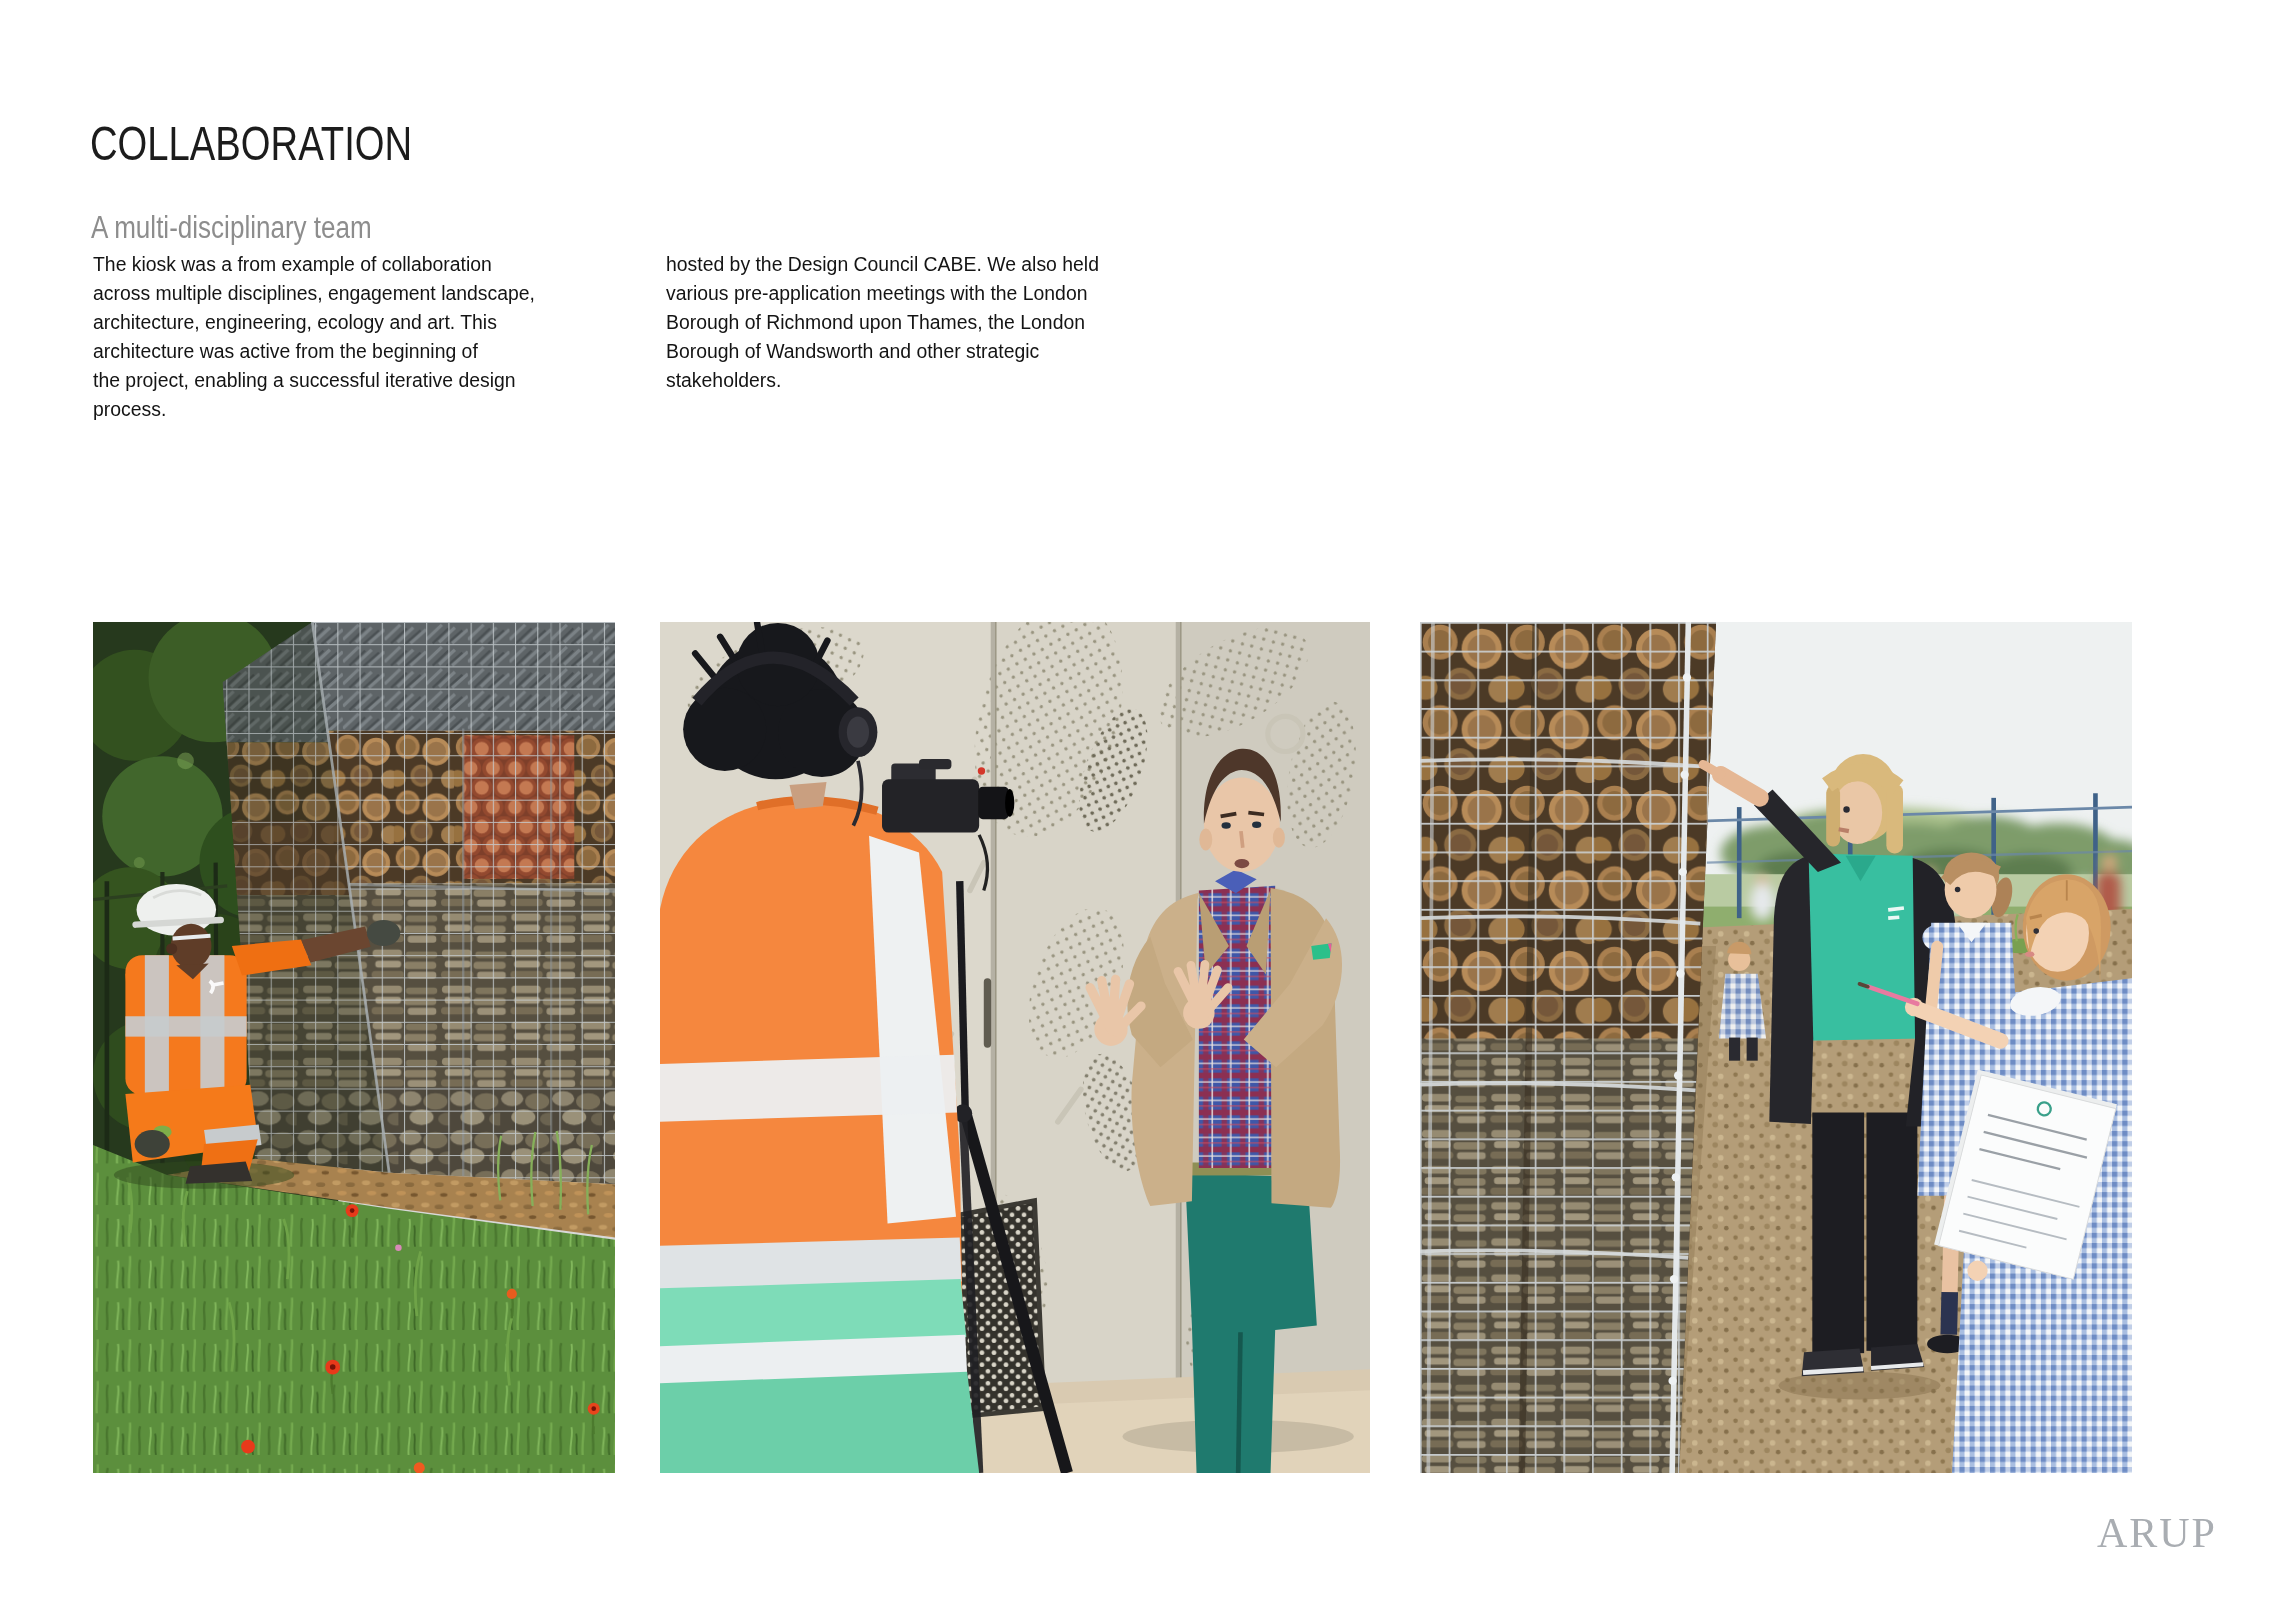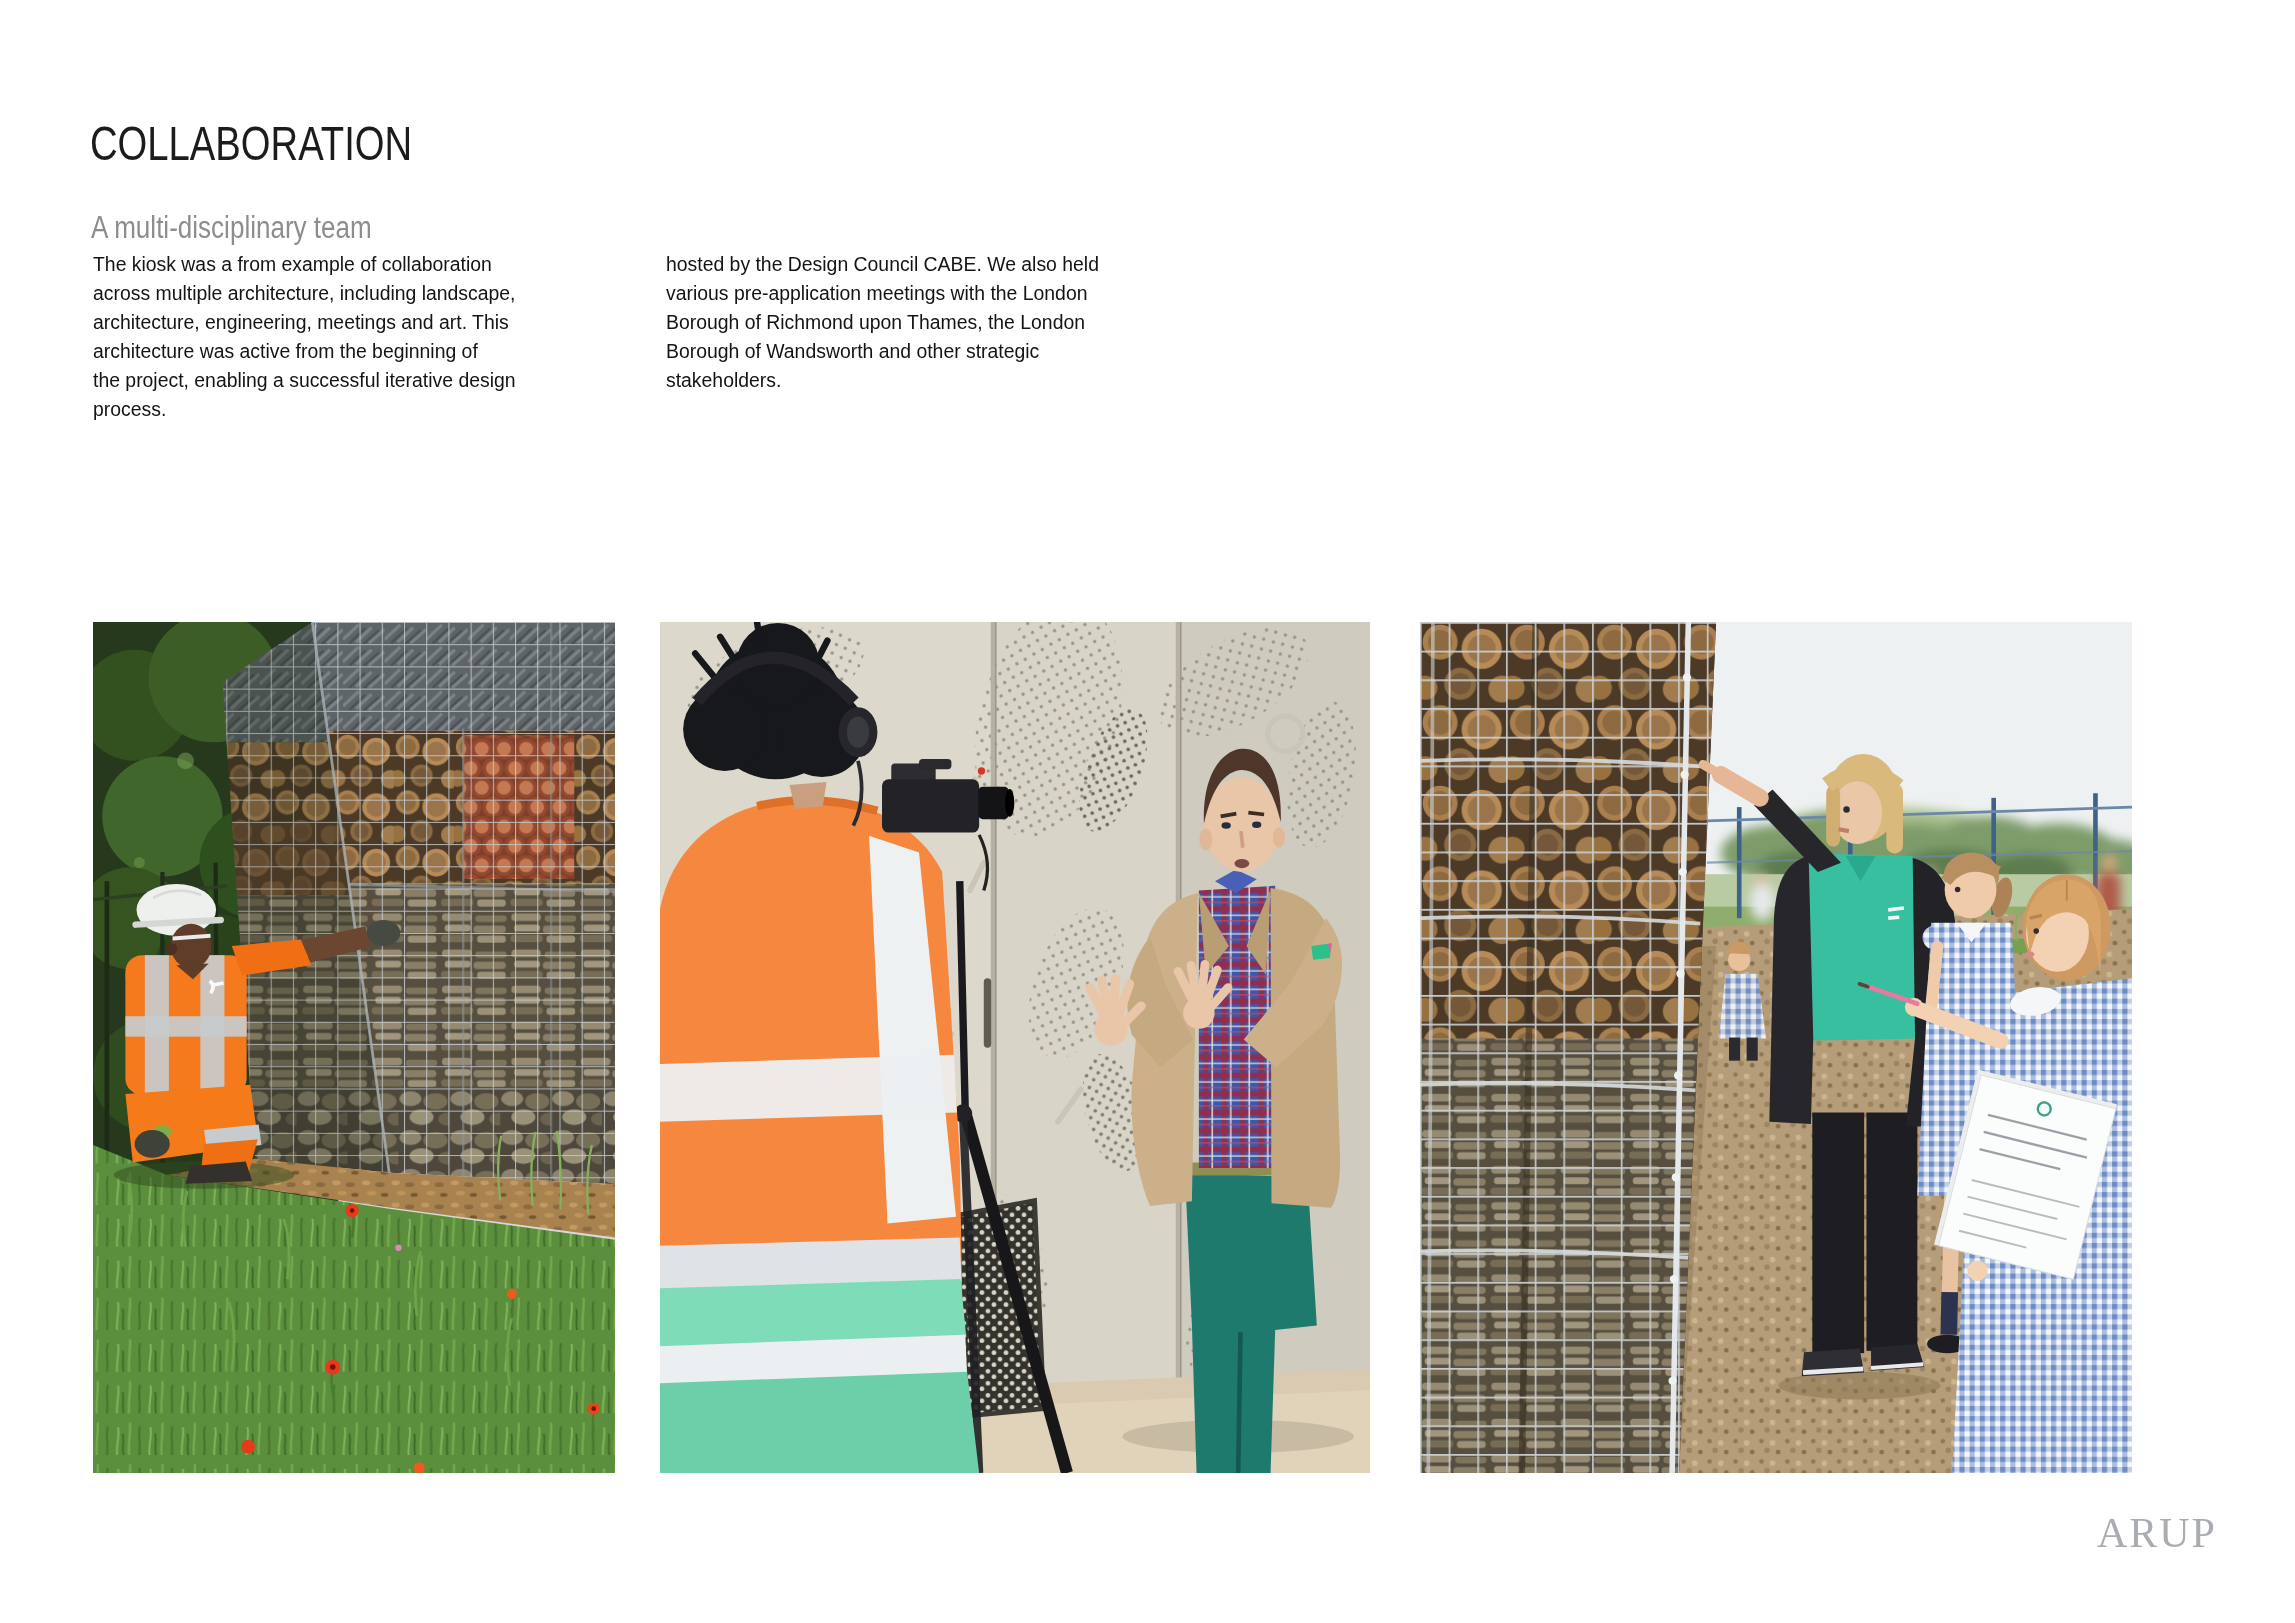--- a/index.html
+++ b/index.html
@@ -137,22 +137,22 @@
   </defs>
 </svg>
 
 <div class="page">
 
   <h1 class="page-title">COLLABORATION</h1>
   <h2 class="page-subtitle">A multi-disciplinary team</h2>
 
   <p class="para col1-p1">
     <span>The kiosk was a from example of collaboration</span>
-    <span>across multiple architecture, including landscape,</span>
-    <span>architecture, engineering, meetings and art. This</span>
+    <span>across multiple disciplines, engagement landscape,</span>
+    <span>architecture, engineering, ecology and art. This</span>
     <span>architecture was active from the beginning of</span>
     <span>the project, enabling a successful iterative design</span>
     <span>process.</span>
   </p>
 
 
   <p class="para col2-p1">
     <span>hosted by the Design Council CABE. We also held</span>
     <span>various pre-application meetings with the London</span>
     <span>Borough of Richmond upon Thames, the London</span>

